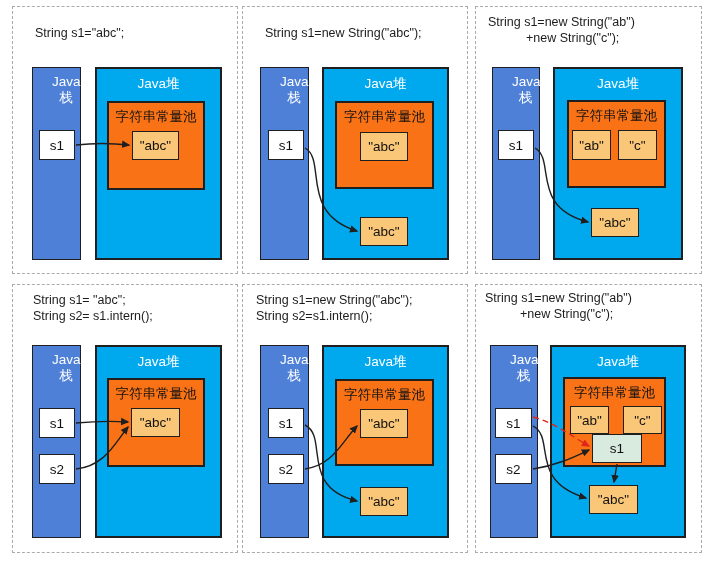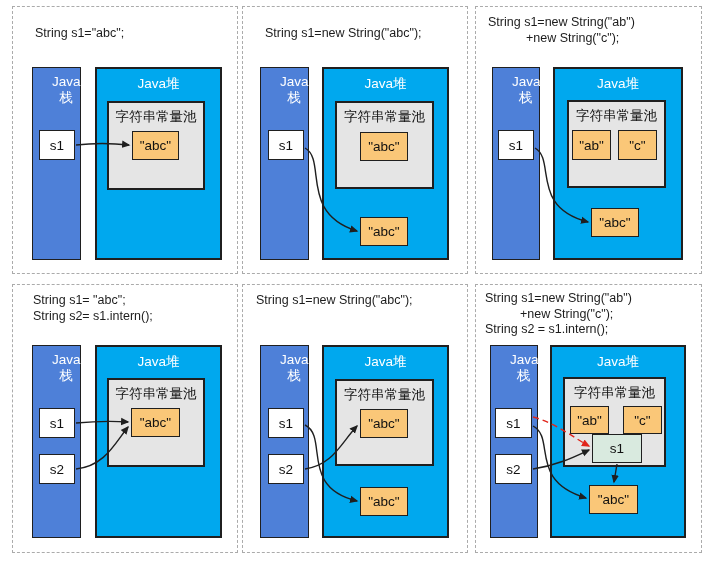--- a/index.html
+++ b/index.html
@@ -7,21 +7,21 @@
     width:708px;height:562px;position:relative;background:#ffffff;overflow:hidden;
     font-family:"Liberation Sans","DejaVu Sans",sans-serif;
   }
   .panel{position:absolute;border:1px dashed #ababab;box-sizing:border-box;background:#fff;}
   .code{position:absolute;font-size:12.5px;line-height:15.5px;color:#1c1c1c;}
   .code-line{white-space:pre;}
   .zone{position:absolute;box-sizing:border-box;}
   .stack{border:1.5px solid #1f1f1f;padding-left:19px;}
   .heap{border:2px solid #1f1f1f;}
   .zone-label{display:block;text-align:center;color:#ffffff;font-size:13.5px;padding-top:6px;}
-  .pool{position:absolute;background:#e5e5e5;border:2px solid #1f1f1f;box-sizing:border-box;}
+  .pool{position:absolute;background:#f97316;border:2px solid #1f1f1f;box-sizing:border-box;}
   .pool-label{text-align:center;font-size:13.5px;color:#111111;padding-top:5px;white-space:nowrap;}
   .nodebox{
     position:absolute;border:1.5px solid #1f1f1f;box-sizing:border-box;background:#ffffff;
     display:flex;align-items:center;justify-content:center;font-size:13.5px;color:#111111;
   }
   svg.arrows{position:absolute;left:0;top:0;pointer-events:none;}
 </style>
 </head>
 <body>
 
@@ -137,20 +137,21 @@
             <path d="M0,0.8 L8.4,4.5 L0,8.2 Z" fill="#E1251B"></path>
           </marker>
         </defs>
         <path d="M63,138 C85,136 100,136 115,137" fill="none" stroke-width="1.4" stroke="#1f1f1f" marker-end="url(#ah3b)"></path>
         <path d="M63,184 C92,181 102,158 115,142" fill="none" stroke-width="1.4" stroke="#1f1f1f" marker-end="url(#ah3b)"></path>
       </svg>
     </div>
     <div class="panel" style="left: 242px; top: 284px; width: 226px; height: 269px;">
       <div class="code" style="left: 13px; top: 8px; color: rgb(28, 28, 28);">
         <div class="code-line" style="margin-left: 0px;">String s1=new String("abc");</div>
+        <div class="code-line" style="margin-left: 0px;">String s2=s1.intern();</div>
       </div>
       <div class="zone stack" style="left: 17px; top: 60px; width: 49px; height: 193px; background: rgb(78, 128, 216);">
         <div class="zone-label">Java栈</div>
       </div>
       <div class="zone heap" style="left: 79px; top: 60px; width: 127px; height: 193px; background: rgb(0, 168, 238);">
         <div class="zone-label">Java堆</div>
       </div>
       <div class="pool" style="left: 92px; top: 94px; width: 99px; height: 87px;">
         <div class="pool-label">字符串常量池</div>
       </div>
@@ -168,21 +169,20 @@
           </marker>
         </defs>
         <path d="M62,140 C86,152 56,202 114,216" fill="none" stroke-width="1.4" stroke="#1f1f1f" marker-end="url(#ah4b)"></path>
         <path d="M62,184 C90,180 98,158 114,141" fill="none" stroke-width="1.4" stroke="#1f1f1f" marker-end="url(#ah4b)"></path>
       </svg>
     </div>
     <div class="panel" style="left: 475px; top: 284px; width: 227px; height: 269px;">
       <div class="code" style="left: 9px; top: 6px; color: rgb(28, 28, 28);">
         <div class="code-line" style="margin-left: 0px;">String s1=new String("ab")</div>
         <div class="code-line" style="margin-left: 35px;">+new String("c");</div>
-        <div class="code-line" style="margin-left: 0px;">String s2 = s1.intern();</div>
       </div>
       <div class="zone stack" style="left: 14px; top: 60px; width: 48px; height: 193px; background: rgb(78, 128, 216);">
         <div class="zone-label">Java栈</div>
       </div>
       <div class="zone heap" style="left: 74px; top: 60px; width: 136px; height: 193px; background: rgb(0, 168, 238);">
         <div class="zone-label">Java堆</div>
       </div>
       <div class="pool" style="left: 87px; top: 92px; width: 103px; height: 90px;">
         <div class="pool-label">字符串常量池</div>
       </div>

